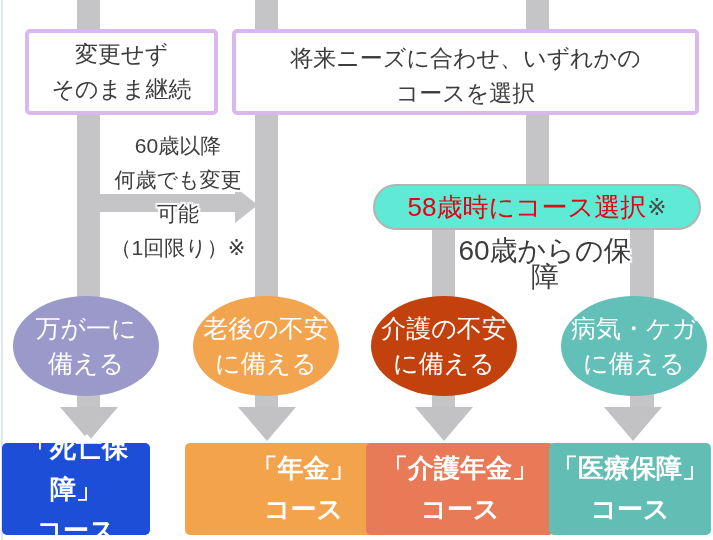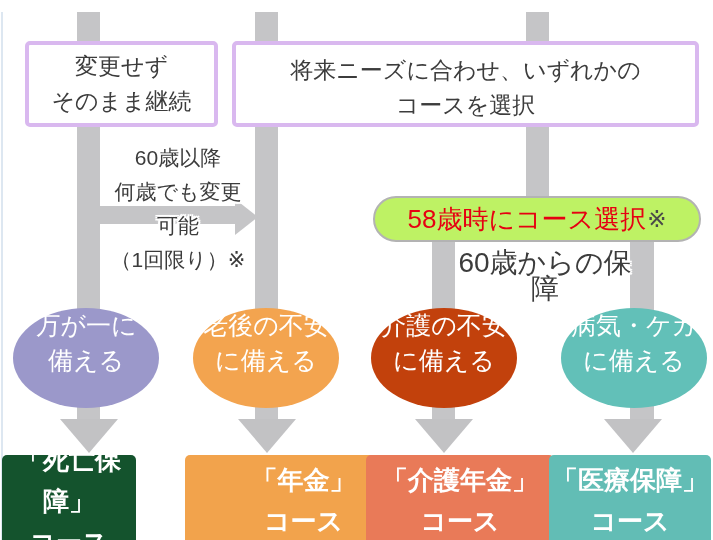--- a/index.html
+++ b/index.html
@@ -1,20 +1,20 @@
 <!DOCTYPE html>
 <html><head>
 <meta charset="utf-8">
 <style>
   html,body{margin:0;padding:0;}
   body{
     width:713px;height:540px;position:relative;overflow:hidden;background:#ffffff;
     font-family:"Liberation Sans","DejaVu Sans",sans-serif;
   }
-  #diagram{position:absolute;inset:0;margin-top:12px;}
+  #diagram{position:absolute;inset:0;}
   .edge-line{position:absolute;left:1px;top:0;width:2px;height:540px;background:#dde7f1;z-index:0;}
 
   
   .bar{position:absolute;background:#c5c5c7;z-index:1;}
   .head-down{position:absolute;width:58px;height:34px;background:#c2c2c4;
              clip-path:polygon(0 0,100% 0,50% 100%);z-index:1;}
   .harrow-shaft{position:absolute;left:98px;top:194px;width:137px;height:18px;background:#c5c5c7;z-index:1;}
   .harrow-head{position:absolute;left:235px;top:187px;width:23px;height:36px;background:#c5c5c7;
                clip-path:polygon(0 0,100% 50%,0 100%);z-index:1;}
 
@@ -27,41 +27,41 @@
   .opt-choose{left:232px;width:467px;justify-content:flex-end;}
 
   
   .halo{text-shadow:-2px -2px 0 #fff,2px -2px 0 #fff,-2px 2px 0 #fff,2px 2px 0 #fff,
         -2px 0 0 #fff,2px 0 0 #fff,0 -2px 0 #fff,0 2px 0 #fff,0 0 4px #fff;}
   .change-note{position:absolute;left:95px;top:129px;width:166px;text-align:center;
                font-size:21px;line-height:34px;color:#3c3c3c;z-index:5;}
 
   
   .pill{position:absolute;left:373px;top:184px;width:328px;height:46px;box-sizing:border-box;
-        background:#bef264;border:2px solid #b3b3b3;border-radius:23px;display:flex;
+        background:#5eead4;border:2px solid #b3b3b3;border-radius:23px;display:flex;
         align-items:center;justify-content:center;z-index:6;}
   .pill .main{color:#e60012;font-size:26px;}
   .pill .marker{color:#4a4a4a;font-size:23px;margin-left:1px;}
   .coverage-note{position:absolute;left:455px;top:238px;width:180px;text-align:center;
                  font-size:28px;line-height:26px;color:#3c3c3c;z-index:5;}
 
   
   .ellipse{position:absolute;top:296px;width:146px;height:100px;border-radius:50%;
            color:#ffffff;text-align:center;font-size:25px;line-height:35px;
-           display:flex;flex-direction:column;justify-content:flex-start;z-index:3;}
+           display:flex;flex-direction:column;justify-content:center;z-index:3;}
   .e1{left:13px;background:#9b98ca;}
   .e2{left:193px;background:#f3a44f;}
   .e3{left:371px;background:#c2410c;}
   .e4{left:561px;background:#62c0b8;}
 
   
   .course{position:absolute;top:443px;height:92px;border-radius:5px;color:#ffffff;
           font-weight:bold;font-size:26px;line-height:41px;text-align:center;
           display:flex;flex-direction:column;justify-content:center;z-index:3;}
-  .c1{left:2px;width:134px;background:#14532d;}
+  .c1{left:2px;width:148px;background:#1d4ed8;}
   .c2{left:185px;width:157px;background:#f2a34c;padding-left:40px;}
   .c3{left:366px;width:188px;background:#e97a58;}
   .c4{left:549px;width:162px;background:#62bdb5;align-items:center;}
 
   .line{display:block;}
 </style>
 </head>
 <body>
 
 <div id="diagram">

